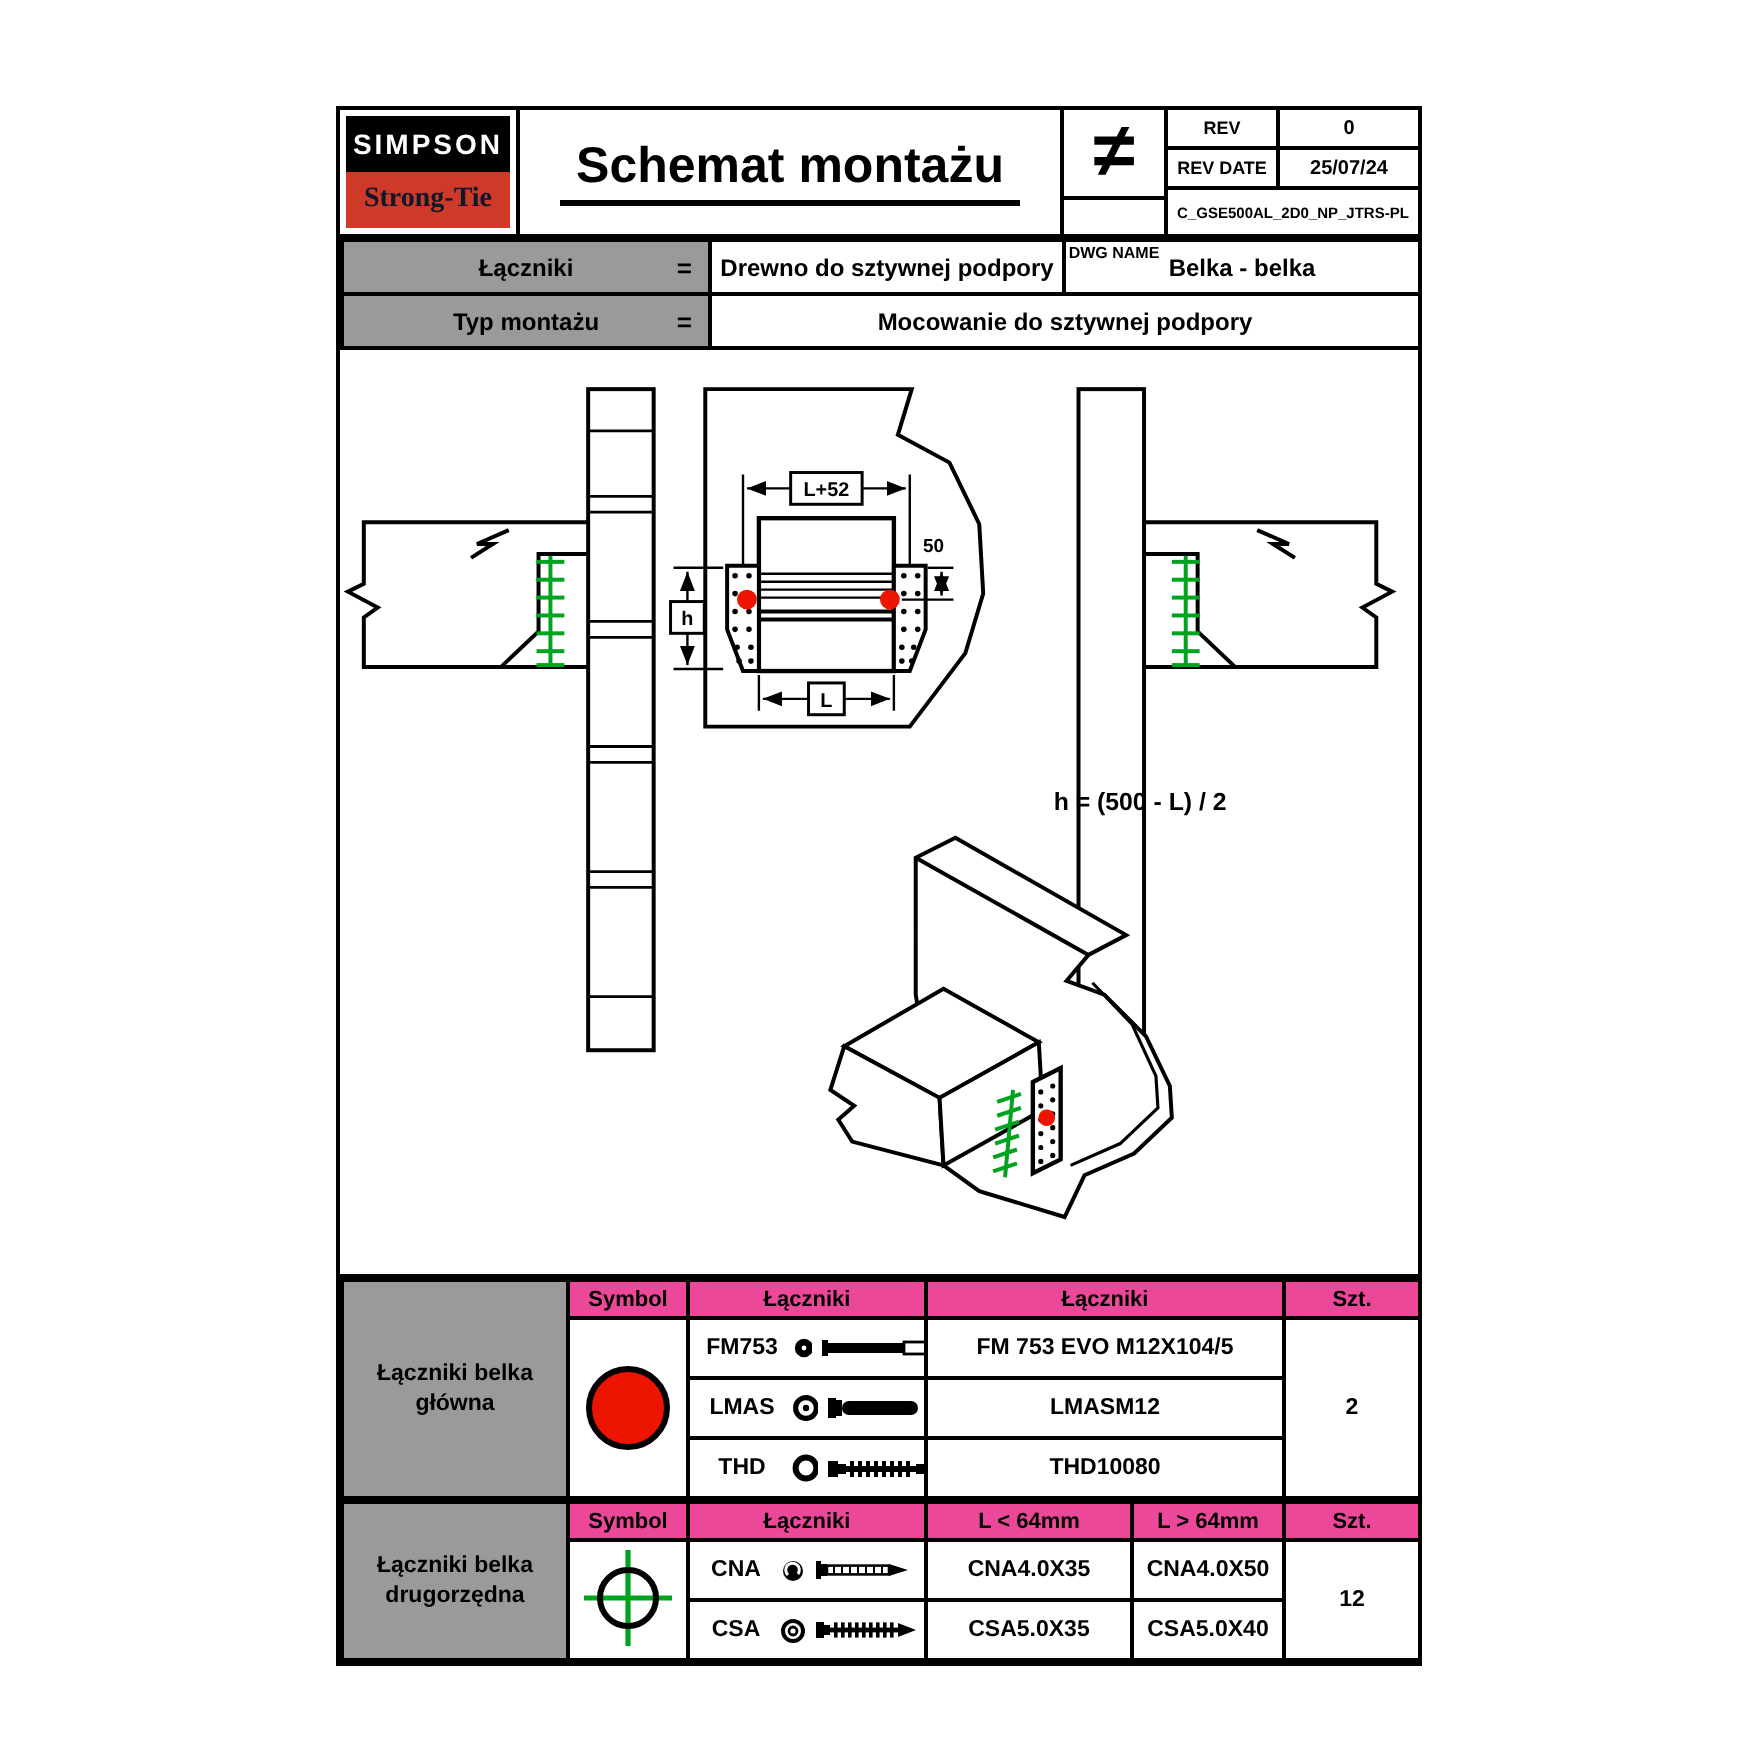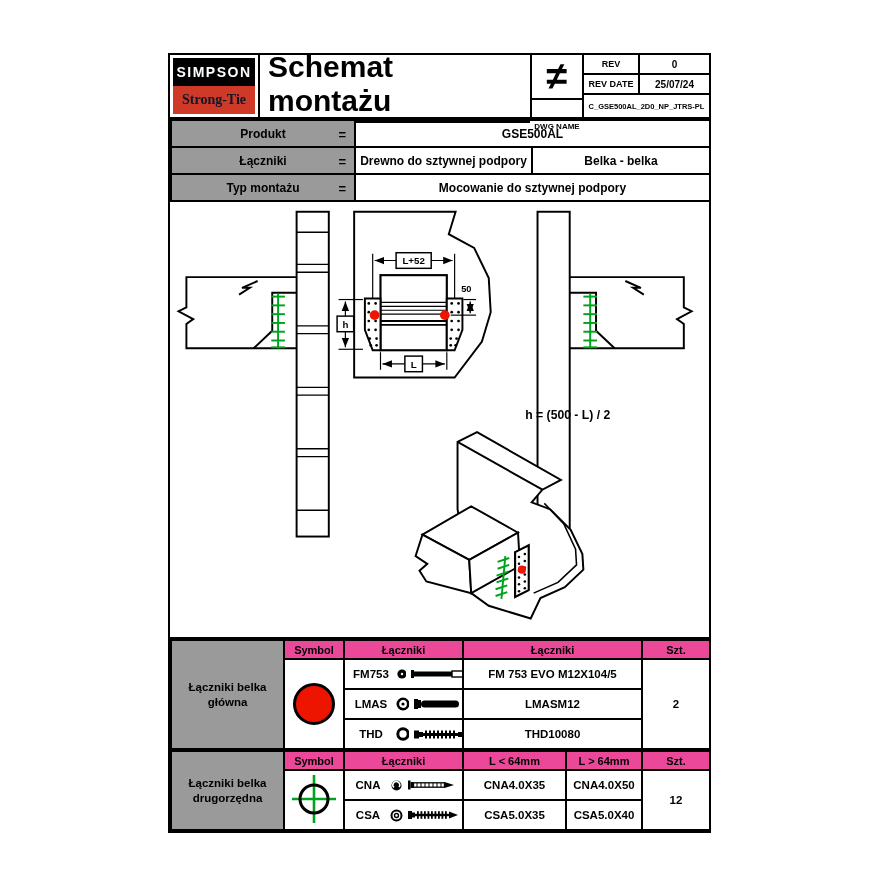--- a/index.html
+++ b/index.html
@@ -4,21 +4,21 @@
 <style>
   html,body{margin:0;padding:0;background:#fff;}
   body{width:880px;height:880px;position:relative;font-family:"Liberation Sans",sans-serif;color:#000;}
   .frame{position:absolute;left:168px;top:53px;width:543px;height:780px;border:2px solid #000;box-sizing:border-box;display:flex;flex-direction:column;background:#fff;}
   
   .hdr{height:62px;display:flex;border-bottom:2px solid #000;flex:none;}
   .logo{width:90px;border-right:2px solid #000;box-sizing:border-box;padding:3px 3px;display:flex;flex-direction:column;}
   .logo .blk{background:#000;color:#fff;flex:1;display:flex;align-items:center;justify-content:center;font-weight:bold;font-size:14px;letter-spacing:1.5px;}
   .logo .red{background:#cf3a28;color:#0f172a;flex:1;display:flex;align-items:center;justify-content:center;font-weight:bold;font-size:14px;font-family:"Liberation Serif",serif;}
   .titlecell{flex:1;border-right:2px solid #000;display:flex;align-items:center;justify-content:center;}
-  .titlecell span{font-size:30px;font-weight:bold;border-bottom:3px solid #000;padding:0 8px 2px 8px;}
+  .titlecell span{font-size:25px;font-weight:bold;border-bottom:3px solid #000;padding:0 8px 2px 8px;}
   .neqcol{width:52px;border-right:2px solid #000;display:flex;flex-direction:column;box-sizing:border-box;}
   .neq{flex:1;display:flex;align-items:center;justify-content:center;font-size:38px;font-weight:bold;border-bottom:2px solid #000;}
   .dwglab{height:20px;display:flex;align-items:center;justify-content:center;font-size:8px;font-weight:bold;margin-top:22px;}
   .revcol{width:125px;display:grid;grid-template-columns:56px 1fr;grid-template-rows:20px 20px 1fr;box-sizing:border-box;}
   .revcol>div{border-bottom:2px solid #000;border-right:2px solid #000;display:flex;align-items:center;justify-content:center;font-weight:bold;}
   .revcol>div:nth-child(2n){border-right:none;}
   .revcol .lab{font-size:9px;}
   .revcol .val{font-size:10px;}
   .revcol .dwgval{grid-column:1/3;border-bottom:none;border-right:none;font-size:7.5px;}
   
@@ -67,27 +67,20 @@
     </div>
   </div>
 
   <table class="ptab">
     <colgroup>
         <col style="width:184px">
         <col style="width:177px">
         <col style="width:178px">
       </colgroup>
     <tbody>
-        <tr>
-      <td class="glabel">
-        <span>Produkt</span>
-        <span class="eq">=</span>
-      </td>
-      <td colspan="2">GSE500AL</td>
-    </tr>
     <tr>
       <td class="glabel">
         <span>Łączniki</span>
         <span class="eq">=</span>
       </td>
       <td>Drewno do sztywnej podpory</td>
       <td>Belka - belka</td>
     </tr>
     <tr>
       <td class="glabel">

